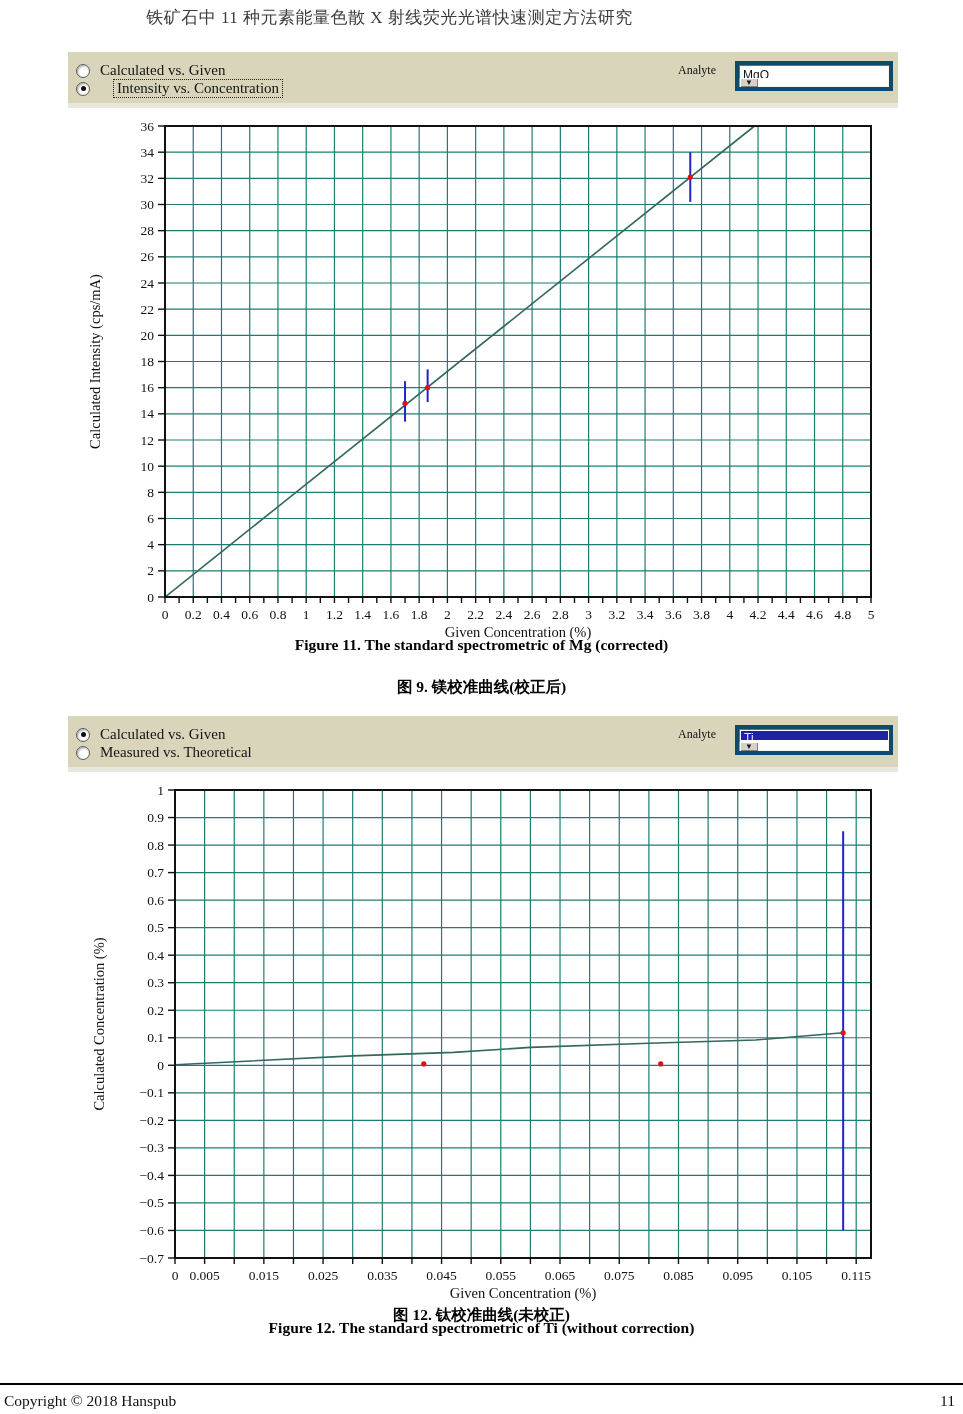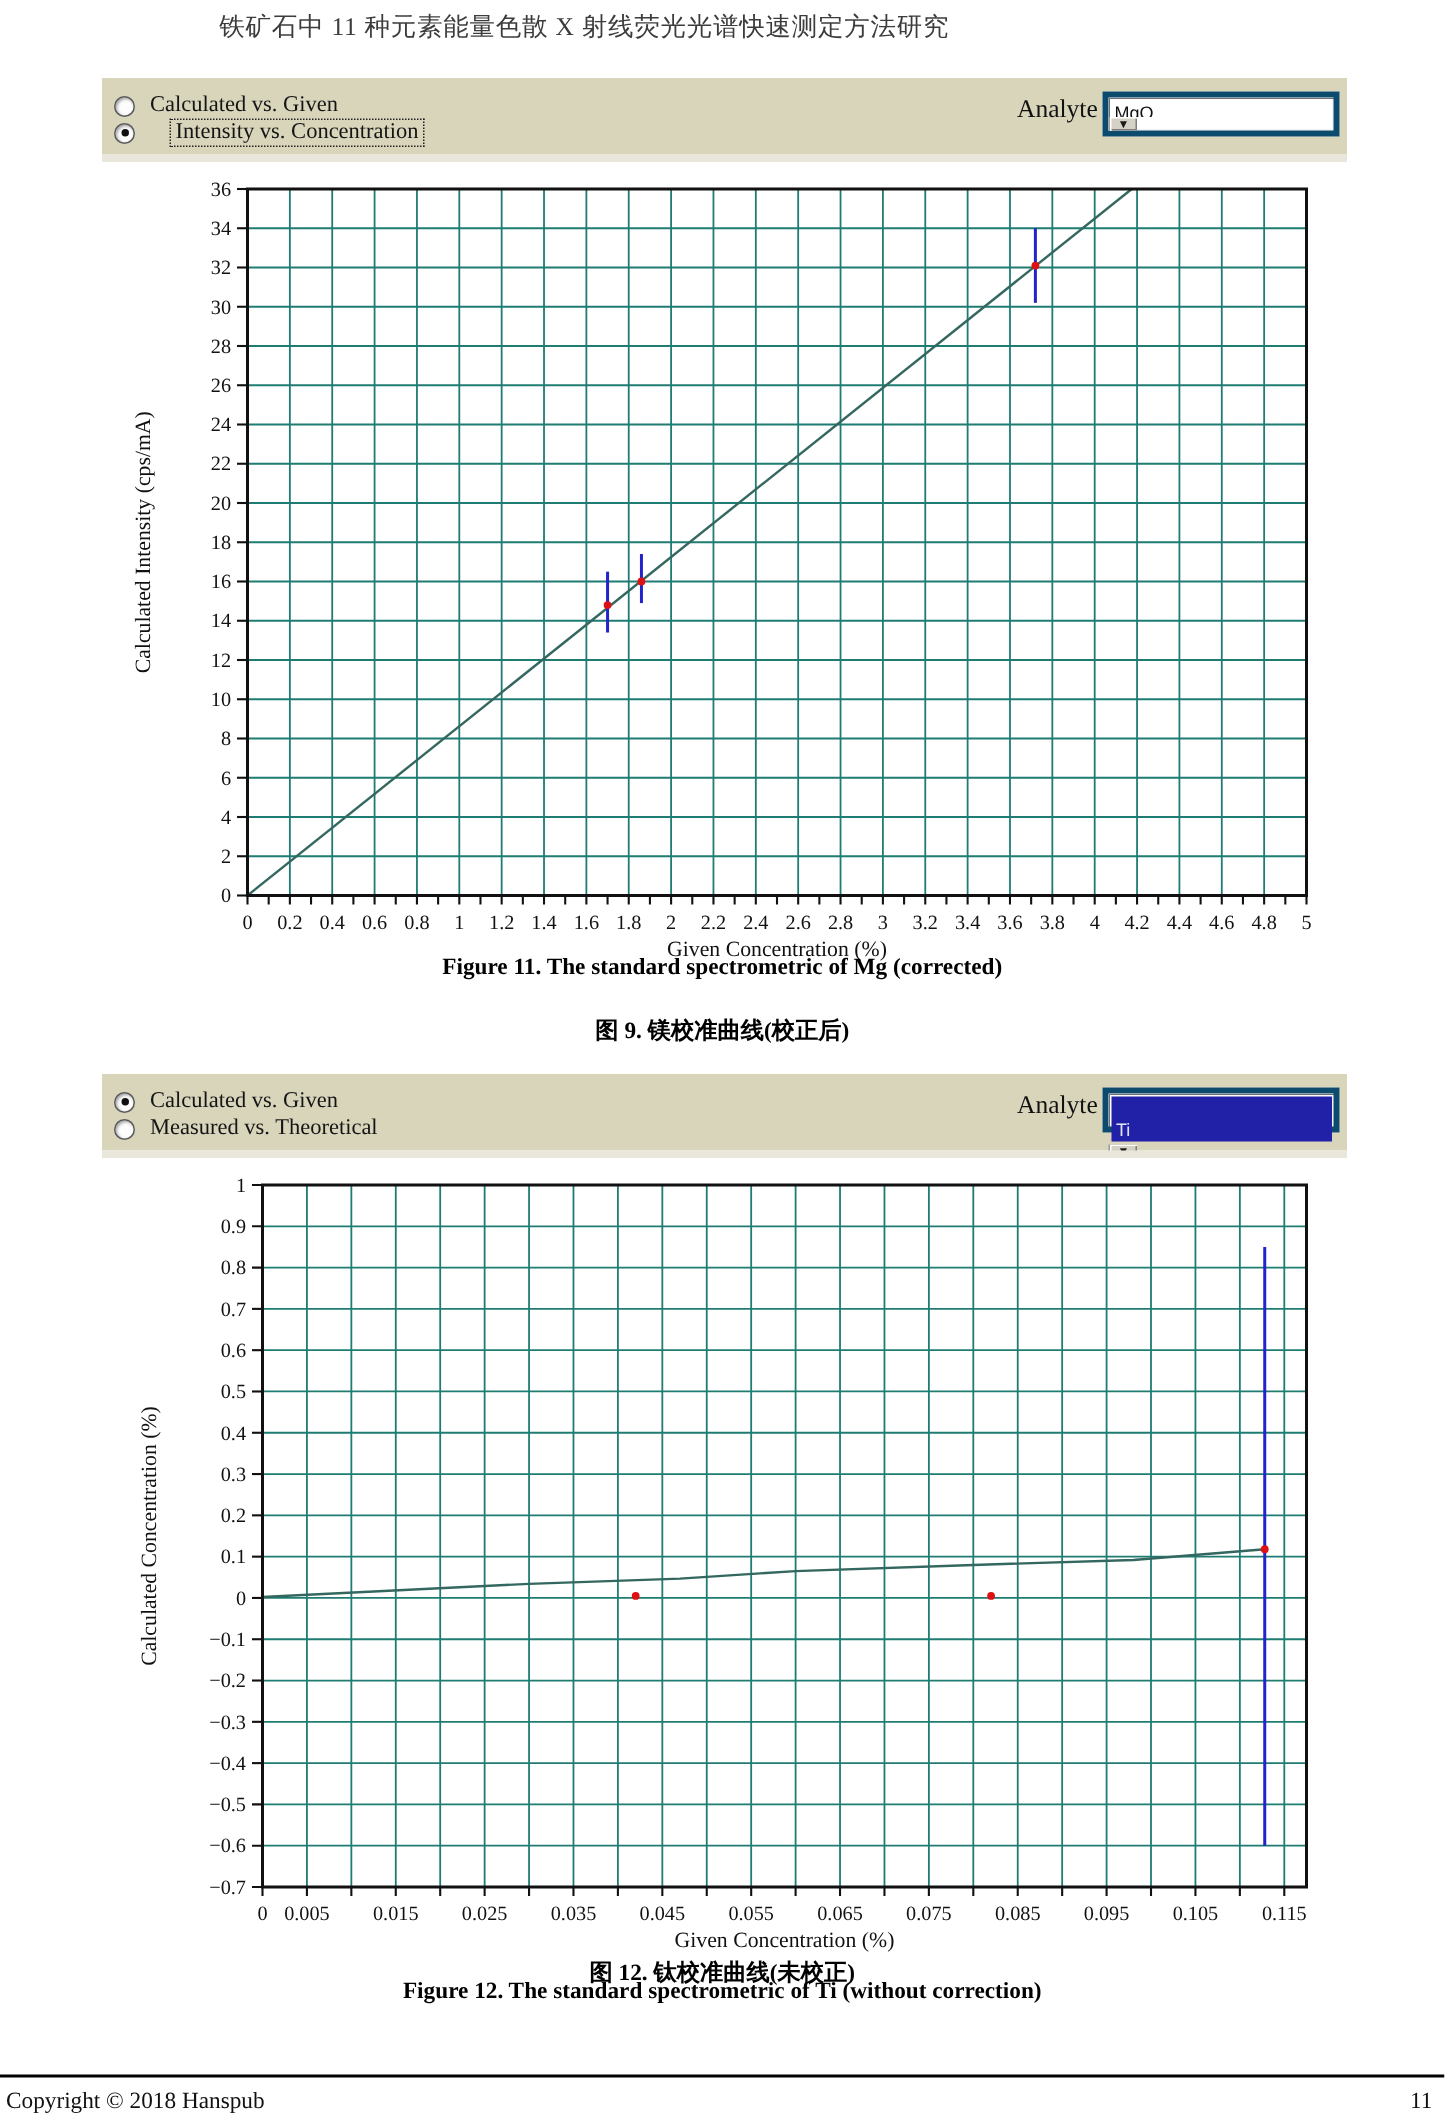--- a/index.html
+++ b/index.html
@@ -29,33 +29,33 @@
     border:1px solid #5a5a5a; box-shadow:inset 1px 1px 2px rgba(60,60,60,.45);
     position:relative; flex:0 0 auto;
   }
   .radio.checked::after {
     content:""; position:absolute; left:3.5px; top:3.5px; width:5px; height:5px;
     background:#101010; border-radius:50%;
   }
   .radio-label { padding:0 3px; line-height:17px; }
   .radio-label.focus-box { outline:1px dotted #222; }
 
-  .analyte-label { position:absolute; left:610px; top:11px; font-size:17px; }
+  .analyte-label { position:absolute; left:610px; top:11px; font-size:12px; }
   .dropdown {
     position:absolute; left:667px; top:9px; width:150px; height:22px;
     background:#ffffff; border:4px solid #0c4a6e;
     box-shadow:inset 1px 1px 0 #6f6f6f, inset -1px -1px 0 #f4f4f4;
     display:flex; align-items:stretch; cursor:default;flex-direction:column;
   }
   .dd-value {
     flex:1; font-family:"Liberation Sans", sans-serif; font-size:12px;
     padding:3px 4px; color:#111; white-space:nowrap; overflow:hidden;
   }
   .dropdown.hl .dd-value {
-    background:#2121a8; color:#dfe4f8; margin:2px 1px 2px 2px; padding:15px 3px;
+    background:#2121a8; color:#dfe4f8; margin:2px 1px 2px 2px; padding:0 3px;
   }
   .dd-btn {
     width:18px; background:#d5d1c5; border-left:1px solid #9a9a9a;
     box-shadow:inset 1px 1px 0 #ffffff, inset -1px -1px 0 #7e7e7e;
     display:flex; align-items:center; justify-content:center;
     font-size:8px; color:#1a1a1a; flex:0 0 auto;
   }
 
   svg text { font-family:"Liberation Serif", serif; }
   .chart-svg { pointer-events:none; }

